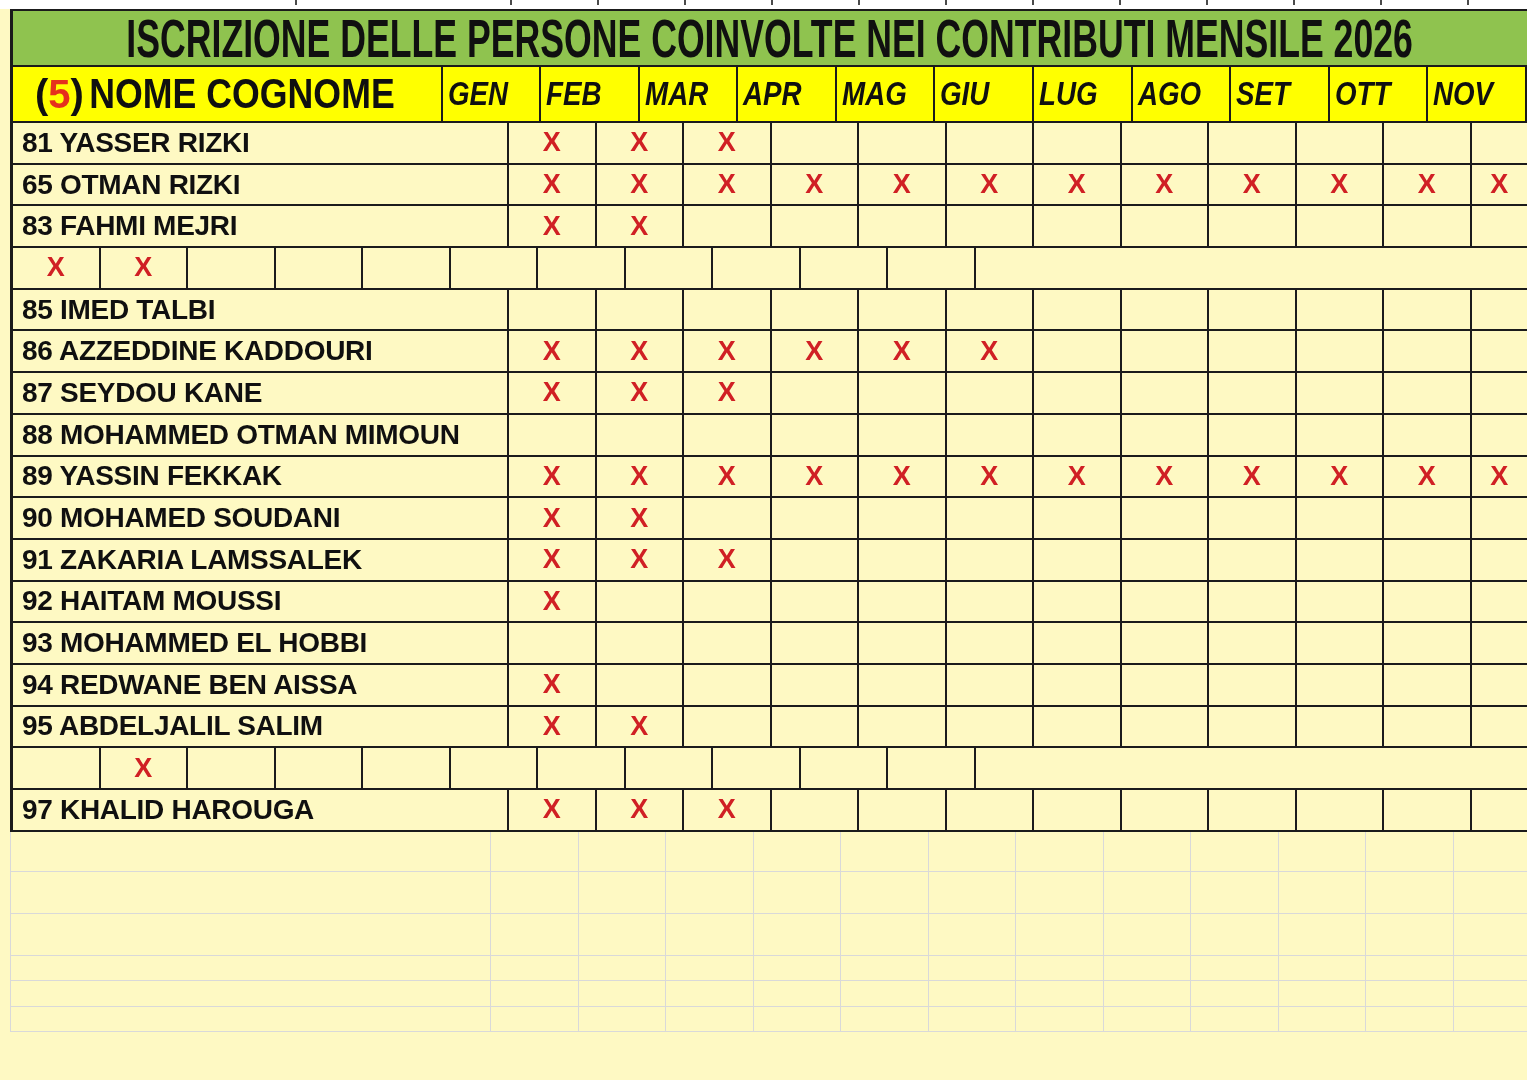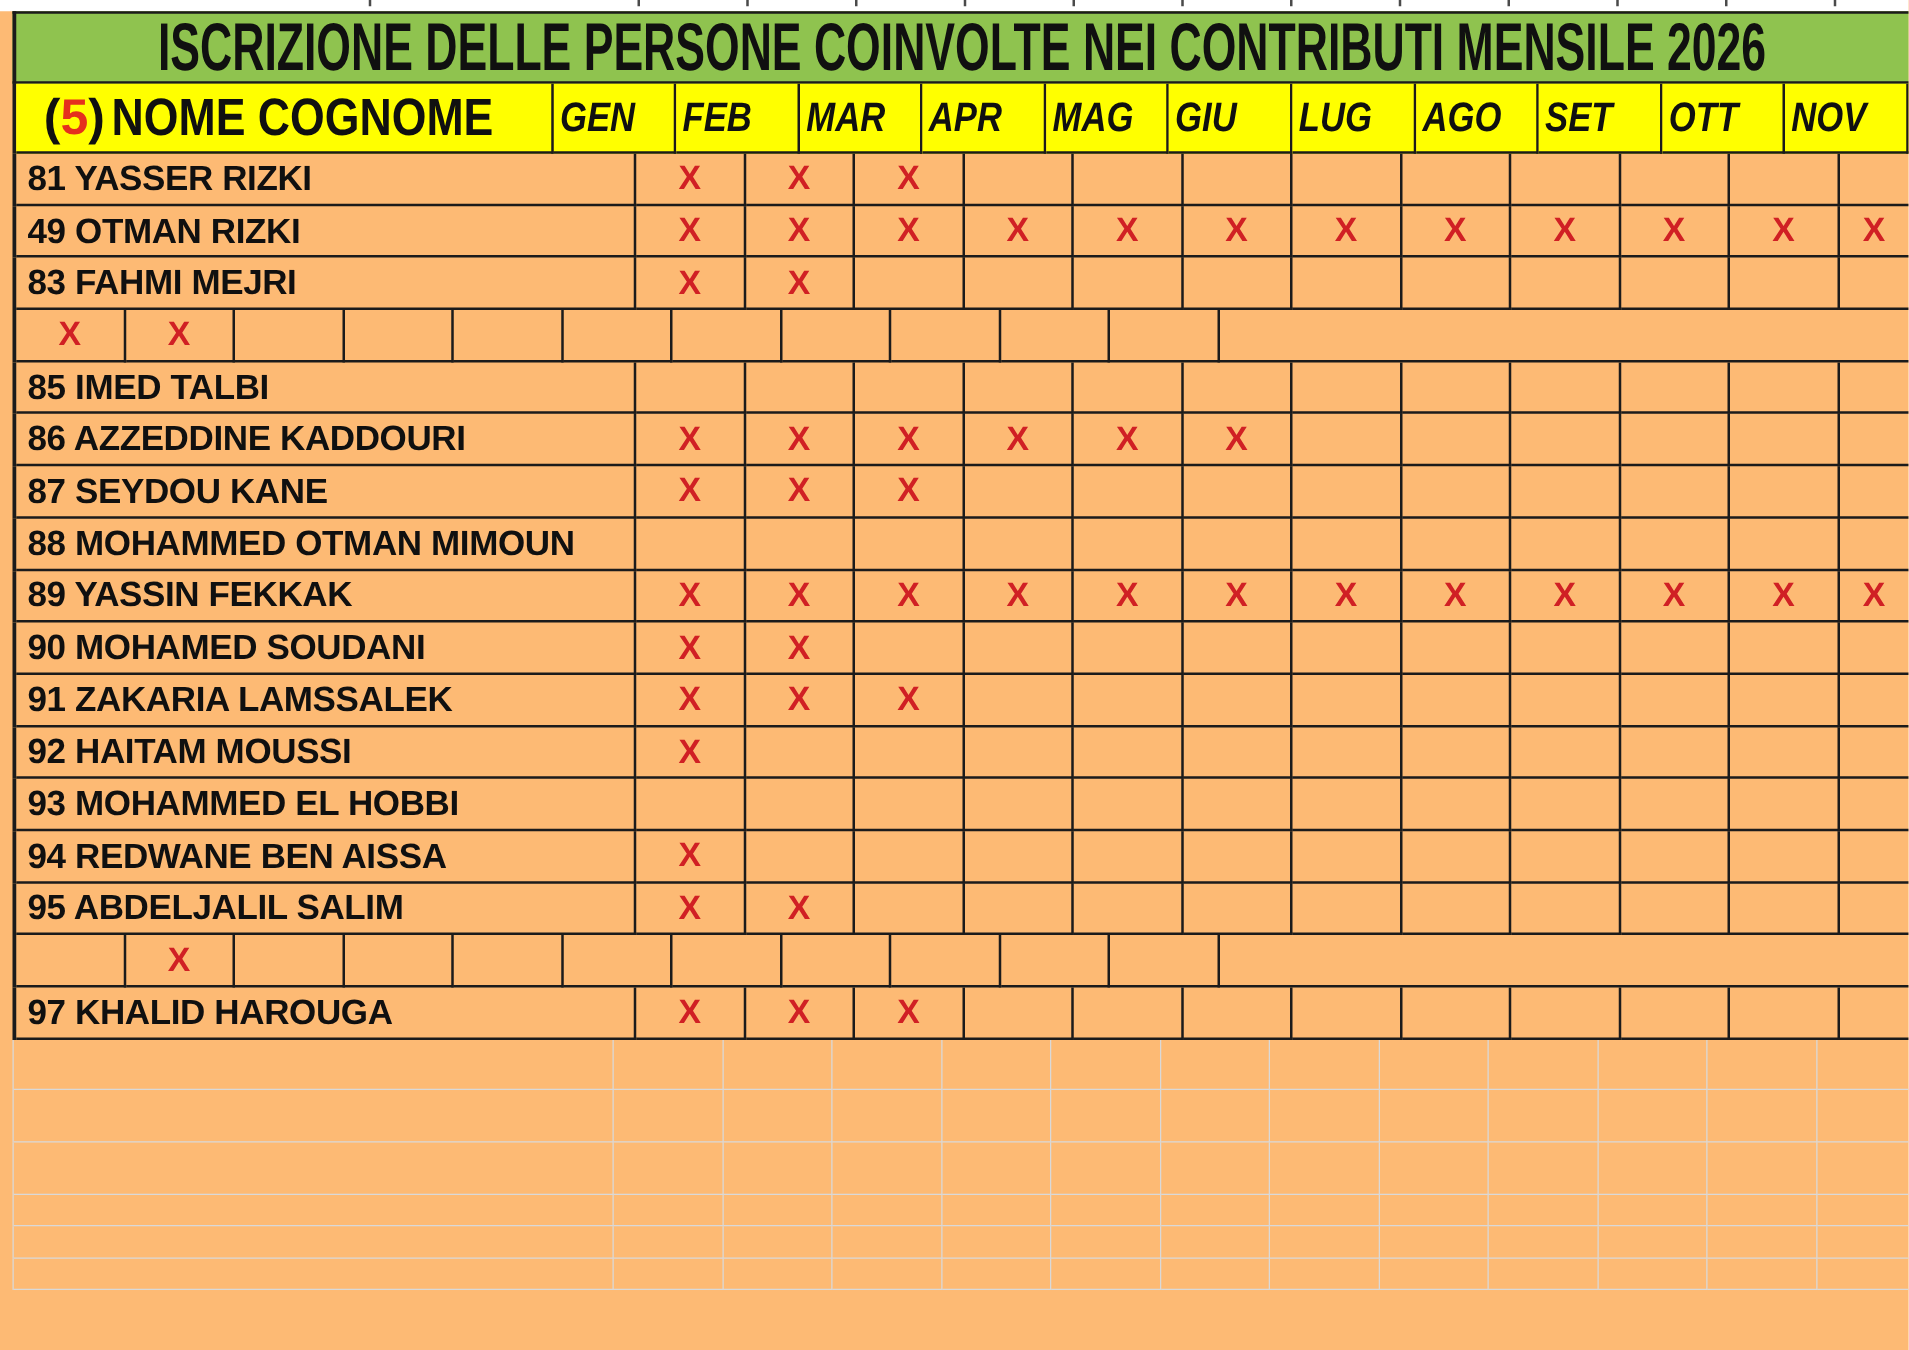--- a/index.html
+++ b/index.html
@@ -1,19 +1,19 @@
 <!DOCTYPE html>
 <html style="--banner-green: #8FC34F; --header-yellow: #FFFF00; --mark-red: #D02024; --count-red: #E5301D; --grid-black: #1B1B1B; --grid-gray: #D9D9D9;"><head>
 <meta charset="utf-8">
 <style>
   * { margin:0; padding:0; box-sizing:border-box; }
   html,body { background:#ffffff; }
   body { font-family:"Liberation Sans","DejaVu Sans",sans-serif; }
 
-  #app { position:relative; width:1527px; height:1080px; background:#fdba74; overflow:hidden; }
+  #app { position:relative; width:1527px; height:1080px; background:#fef9c3; overflow:hidden; }
 
   
   #top-strip { position:absolute; top:0; left:0; width:1527px; height:9px; background:#fff; }
   .tick { position:absolute; top:0; width:2px; height:5px; background:#4a4a4a; }
 
   #sheet { position:absolute; left:10px; top:9px; width:1517px; }
 
   .title-row {
     height:58px; background:var(--banner-green);
     border-top:2px solid var(--grid-black);
@@ -148,21 +148,21 @@
           <div class="cellb mark-cell"></div>
           <div class="cellb mark-cell"></div>
           <div class="cellb mark-cell"></div>
           <div class="cellb mark-cell"></div>
           <div class="cellb mark-cell"></div>
           <div class="cellb mark-cell"></div>
           <div class="cellb mark-cell"></div>
           <div class="cellb mark-cell last"></div>
         </div>
         <div class="row">
-          <div class="cellb name-cell">49 OTMAN RIZKI</div>
+          <div class="cellb name-cell">65 OTMAN RIZKI</div>
           <div class="cellb mark-cell">X</div>
           <div class="cellb mark-cell">X</div>
           <div class="cellb mark-cell">X</div>
           <div class="cellb mark-cell">X</div>
           <div class="cellb mark-cell">X</div>
           <div class="cellb mark-cell">X</div>
           <div class="cellb mark-cell">X</div>
           <div class="cellb mark-cell">X</div>
           <div class="cellb mark-cell">X</div>
           <div class="cellb mark-cell">X</div>

